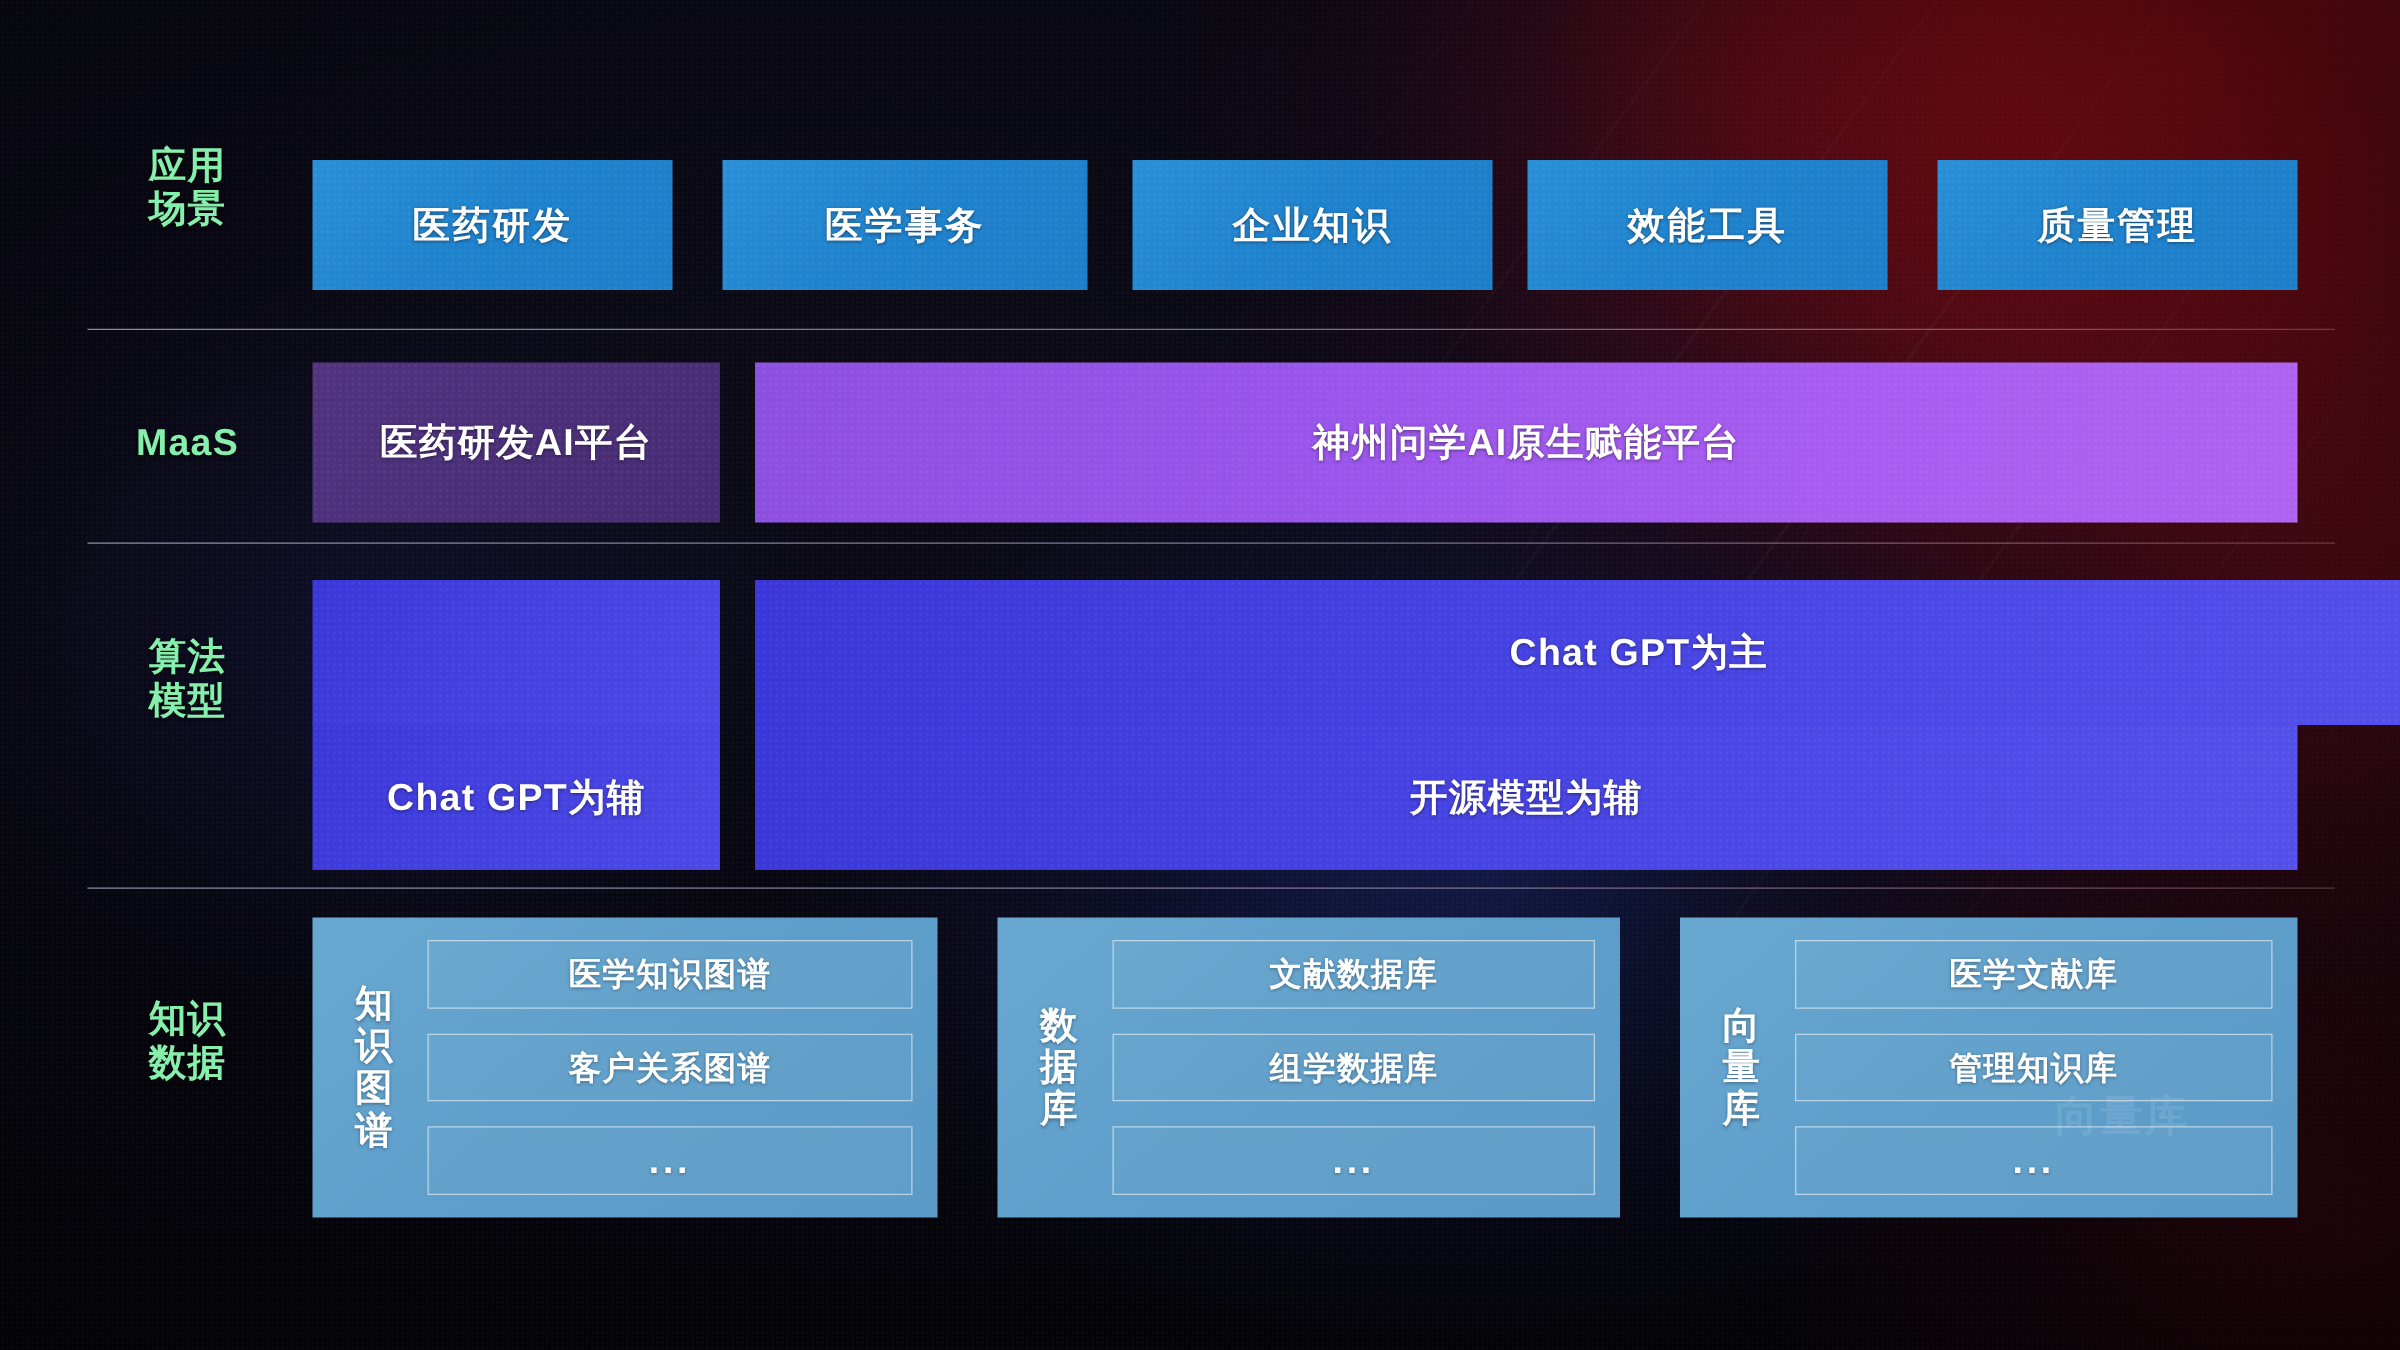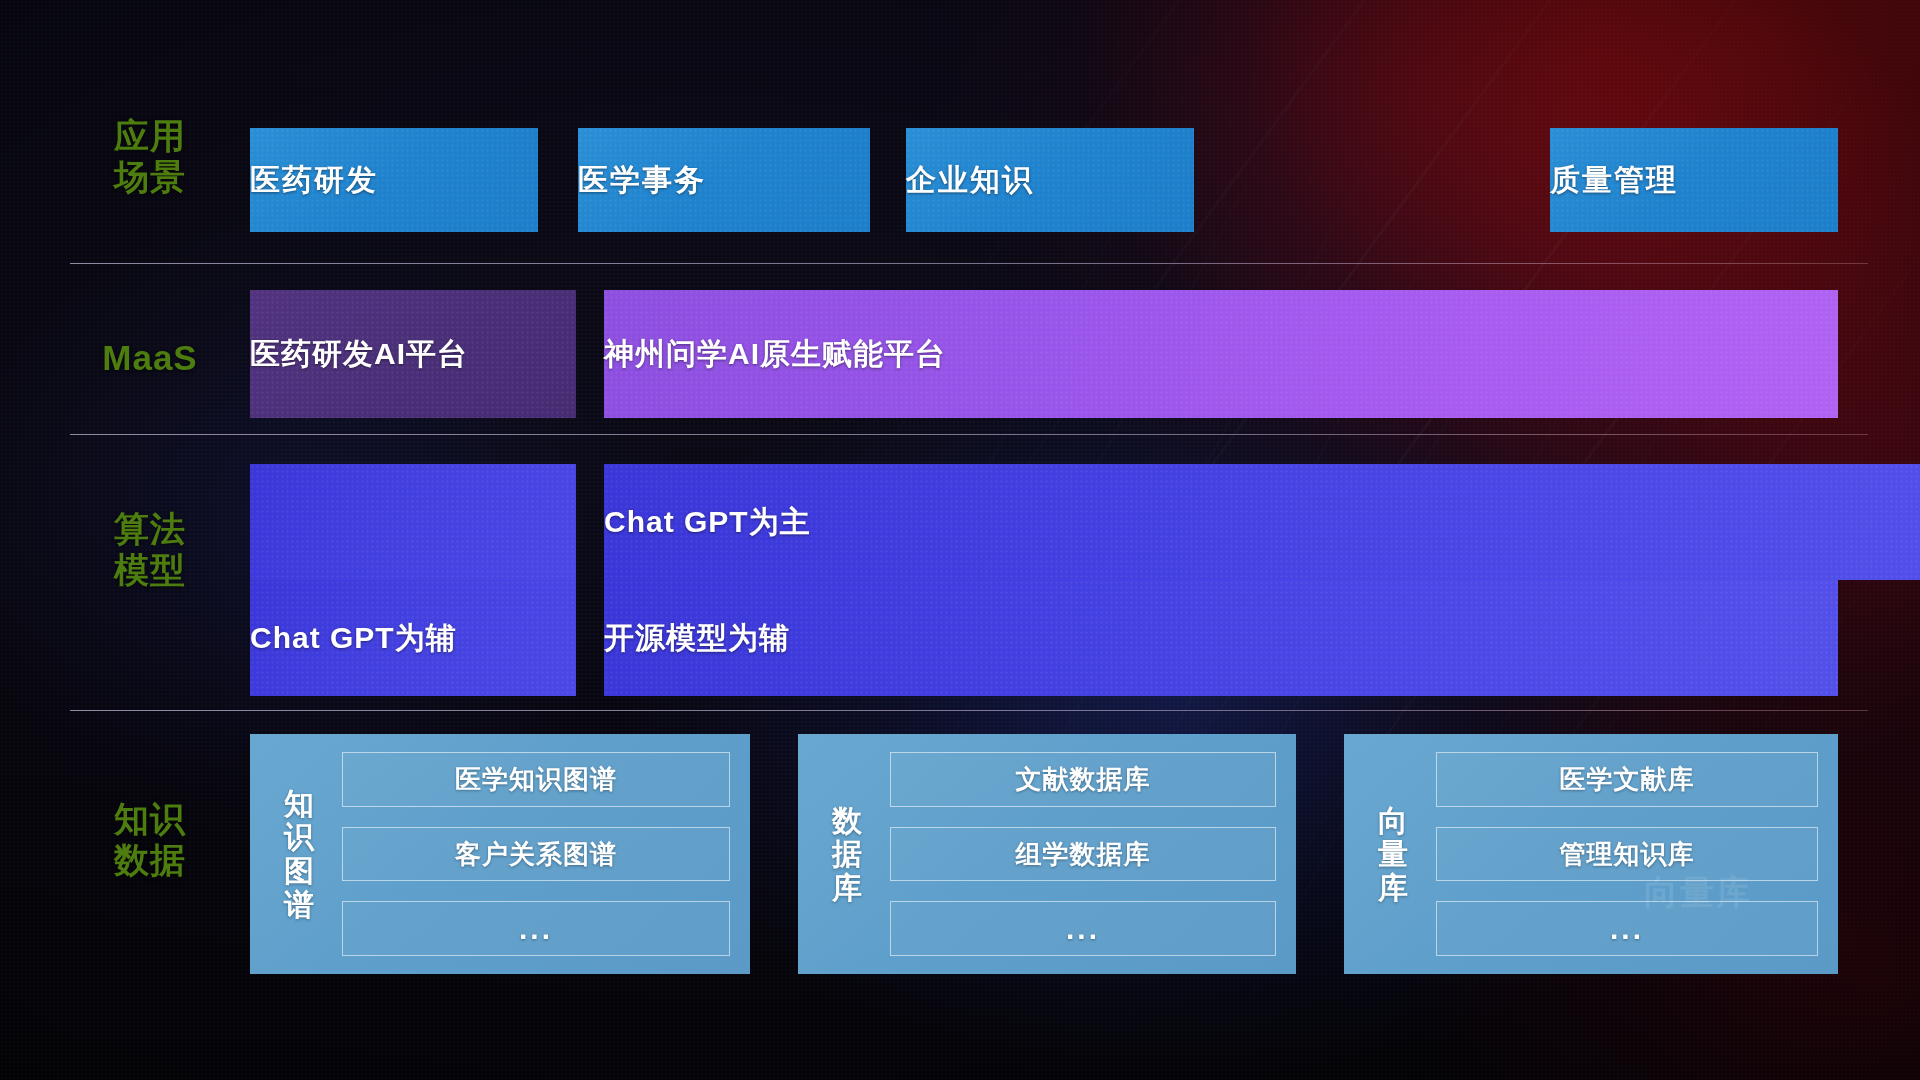--- a/index.html
+++ b/index.html
@@ -110,23 +110,23 @@
   
   #content {
     position: absolute;
     inset: 0;
   }
   .row-label {
     position: absolute;
     left: 70px;
     width: 160px;
     text-align: center;
-    color: #4d7c0f;
-    font-weight: 700;
-    font-size: 35px;
+    color: #86efac;
+    font-weight: 700;
+    font-size: 30px;
     line-height: 1.18;
     letter-spacing: 1px;
     text-shadow: 0 1px 4px rgba(0,0,0,.65);
     white-space: pre-line;
   }
   .divider {
     position: absolute;
     left: 70px;
     width: 1798px;
     height: 1px;
@@ -135,20 +135,21 @@
         rgba(186,176,210,0.62) 55%,
         rgba(190,150,170,0.52) 85%,
         rgba(190,140,150,0.35) 100%);
   }
 
   
   .box {
     position: absolute;
     display: flex;
     align-items: center;
+    justify-content: center;
     color: #ffffff;
     font-weight: 700;
     text-shadow: 0 1px 3px rgba(0,0,0,.45);
     box-sizing: border-box;
   }
   .box .dots-tex {
     position: absolute;
     inset: 0;
     background-image: radial-gradient(rgba(255,255,255,0.10) 1px, rgba(0,0,0,0) 1.1px);
     background-size: 5px 5px;
@@ -277,20 +278,24 @@
       <span class="lbl">医药研发</span>
     </div>
     <div class="box app-box" style="left:578px;  width:292px; top:128px;">
       <span class="dots-tex"></span>
       <span class="lbl">医学事务</span>
     </div>
     <div class="box app-box" style="left:906px;  width:288px; top:128px;">
       <span class="dots-tex"></span>
       <span class="lbl">企业知识</span>
     </div>
+    <div class="box app-box" style="left:1222px; width:288px; top:128px;">
+      <span class="dots-tex"></span>
+      <span class="lbl">效能工具</span>
+    </div>
     <div class="box app-box" style="left:1550px; width:288px; top:128px;">
       <span class="dots-tex"></span>
       <span class="lbl">质量管理</span>
     </div>
 
     <div class="divider" style="top:263px;"></div>
 
     <div class="row-label" style="top:337px;">MaaS</div>
 
     <div class="box maas-left" style="left:250px; width:326px; top:290px; height:128px;">

